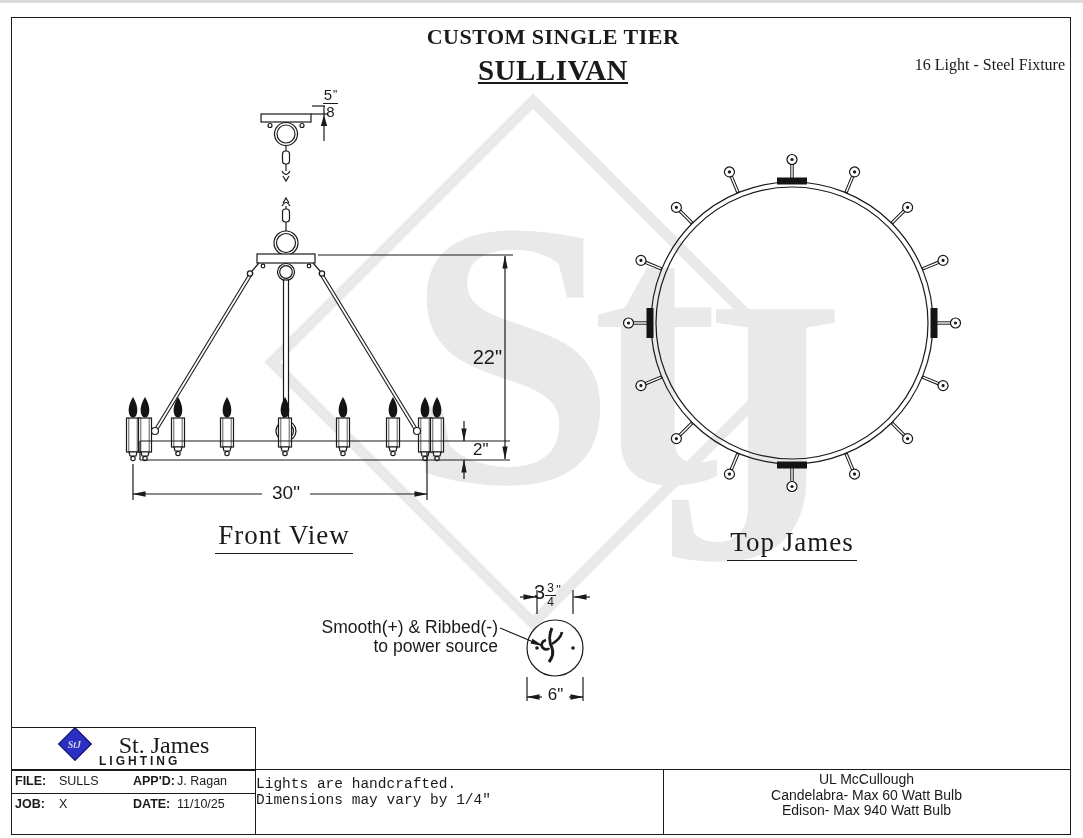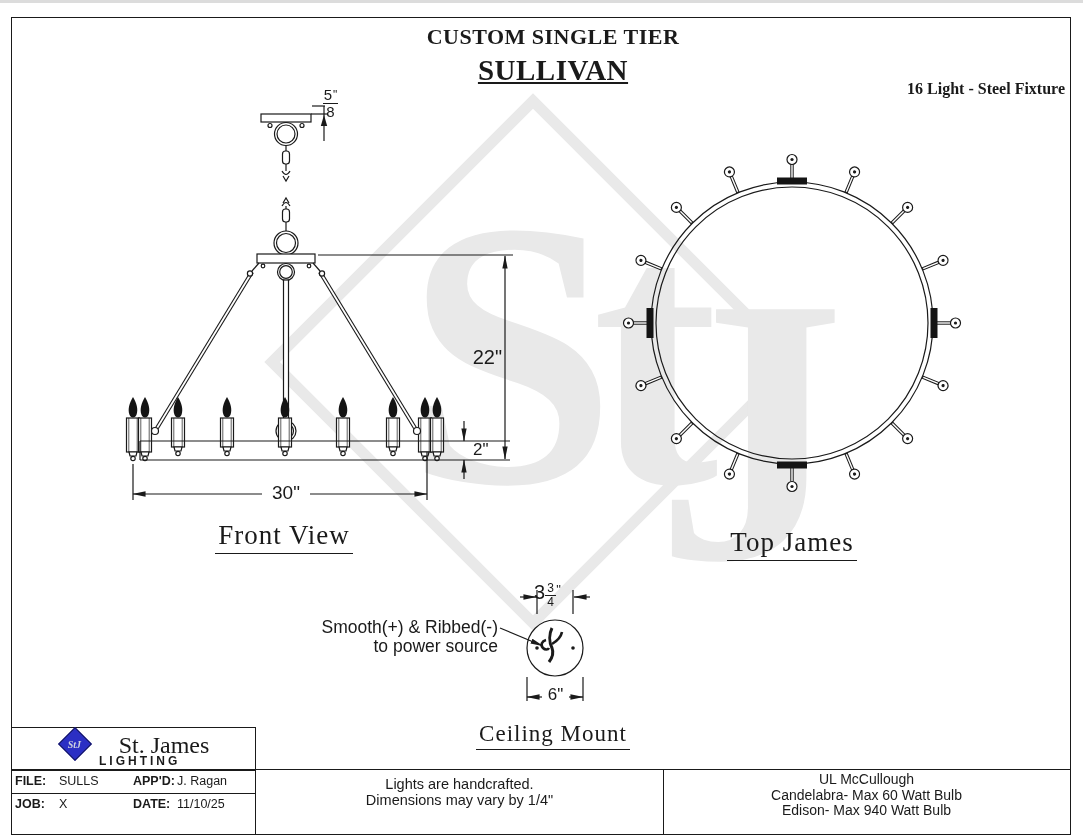--- a/index.html
+++ b/index.html
@@ -14,21 +14,21 @@
   
   .topstrip{position:absolute;left:0;top:0;width:100%;height:3px;background:#dcdcdc;z-index:1;}
   .page-border{position:absolute;left:11px;top:17px;width:1060px;height:818px;
                box-sizing:border-box;border:1.6px solid #1a1a1a;z-index:1;}
   svg.art{position:absolute;left:0;top:0;z-index:2;}
   
   .txt{position:absolute;z-index:3;}
   .serif{font-family:"Liberation Serif",serif;}
   .title1{left:353px;top:24px;width:400px;text-align:center;font-size:22px;font-weight:bold;letter-spacing:.5px;}
   .title2{left:353px;top:54px;width:400px;text-align:center;font-size:29px;font-weight:bold;letter-spacing:.5px;text-decoration:underline;}
-  .fixture{left:850px;top:56px;width:215px;text-align:right;font-size:16px;font-weight:bold;margin-top:24px;}
+  .fixture{left:850px;top:56px;width:215px;text-align:right;font-size:16px;font-weight:normal;}
   .viewlbl{font-size:27px;text-align:center;}
   .viewlbl span{display:inline-block;border-bottom:1.6px solid #1a1a1a;padding:0 3px 2px 3px;letter-spacing:1px;}
   .front-lbl{left:184px;top:520px;width:200px;}
   .top-lbl{left:692px;top:527px;width:200px;}
   .ceil-lbl{left:453px;top:721px;width:200px;font-size:23px;}
   .note{left:290px;top:618px;width:208px;text-align:right;font-size:17.5px;line-height:19px;}
   .dim{font-size:20px;white-space:nowrap;}
   .dim22{left:458px;top:346px;width:44px;text-align:right;}
   .dim2{left:473px;top:440px;font-size:17px;}
   .dim30{left:262px;top:482px;width:48px;text-align:center;background:#fff;font-size:19px;}
@@ -56,22 +56,22 @@
   .tb-brand{position:absolute;left:88px;top:26px;width:130px;text-align:left;
             font-size:12px;font-weight:bold;letter-spacing:3px;}
   .tb-row{position:relative;height:22px;border-top:1.6px solid #1a1a1a;font-size:12.5px;}
   .tb-row span{position:absolute;top:3px;white-space:nowrap;}
   .tb-l1{left:4px;font-weight:bold;}
   .tb-v1{left:48px;}
   .tb-l2{left:122px;font-weight:bold;}
   .tb-v2{left:166px;}
   .footline{position:absolute;left:11px;top:769px;width:1060px;border-top:1.6px solid #1a1a1a;z-index:2;}
   .footdiv{position:absolute;left:663px;top:769px;height:66px;border-left:1.6px solid #1a1a1a;z-index:2;}
-  .foot-note{position:absolute;left:256px;top:777px;width:407px;text-align:center;
-             font-size:14.5px;line-height:15.5px;z-index:3;}
+  .foot-note{position:absolute;left:256px;top:777px;width:407px;text-align:left;
+             font-size:14.5px;line-height:15.5px;z-index:3;font-family:Liberation Mono, monospace;}
   .foot-cert{position:absolute;left:663px;top:772px;width:407px;text-align:center;
              font-size:14px;line-height:15.5px;z-index:3;}
 </style>
 </head>
 <body>
 
 <div class="page">
 
   <div class="wm">
     <div class="wm-diamond"></div>
@@ -235,22 +235,20 @@
   </svg>
 
   <div class="txt serif title1">CUSTOM SINGLE TIER</div>
   <div class="txt serif title2">SULLIVAN</div>
   <div class="txt serif fixture">16 Light - Steel Fixture</div>
 
   <div class="txt serif viewlbl front-lbl">
     <span>Front View</span></div>
   <div class="txt serif viewlbl top-lbl">
     <span>Top James</span></div>
-  <div class="txt serif viewlbl ceil-lbl">
-    <span>Ceiling Mount</span></div>
 
   <div class="txt note">
     <div>Smooth(+) &amp; Ribbed(-)</div>
     <div>to power source</div>
   </div>
 
   <div class="txt frac dim58">
     <span class="numrow">
         <span>5</span>
         <span class="unit">"</span>

